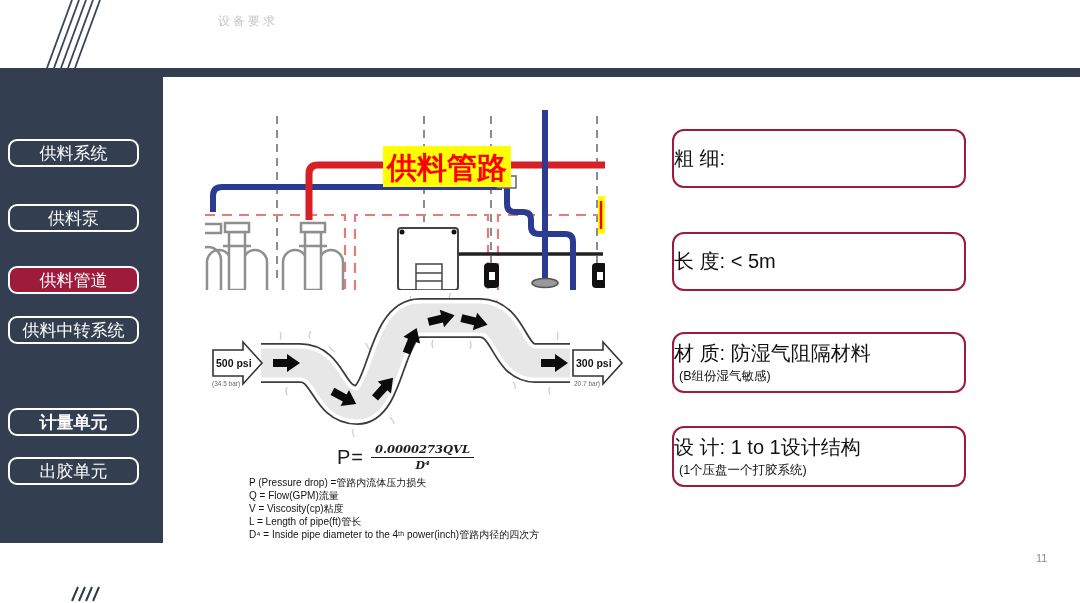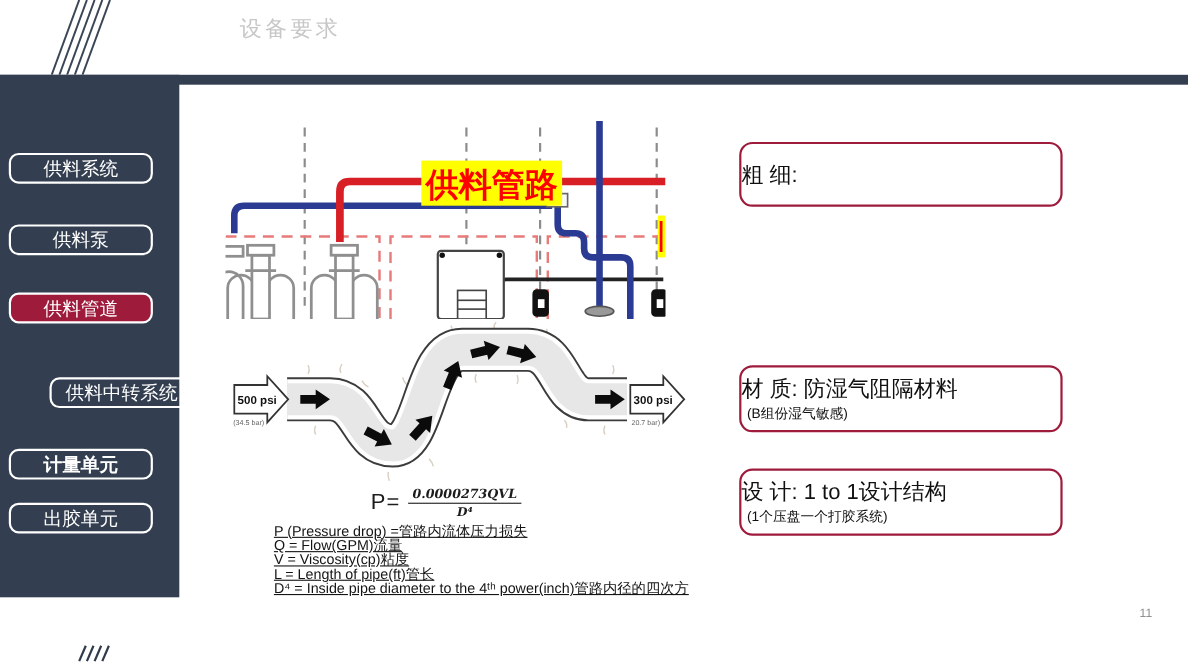--- a/index.html
+++ b/index.html
@@ -1,48 +1,48 @@
 <!DOCTYPE html>
 <html><head>
 <meta charset="utf-8">
 <style>
   * { margin:0; padding:0; box-sizing:border-box; }
   html,body { width:1080px; height:603px; background:#fff; overflow:hidden;
               font-family:"Liberation Sans","DejaVu Sans",sans-serif; }
   .slide { position:relative; width:1080px; height:603px; background:#fff; }
 
-  .page-title { position:absolute; left:218px; top:13px; font-size:20px;
+  .page-title { position:absolute; left:218px; top:13px; font-size:12px;
                 color:#c7c7c7; letter-spacing:3px; }
 
   .top-bar { position:absolute; left:0; top:68px; width:1080px; height:9px; background:#333F50; }
   .sidebar { position:absolute; left:0; top:68px; width:163px; height:475px; background:#333F50; }
 
   .nav-btn { position:absolute; left:8px; width:131px; height:28px;
              border:2px solid #fff; border-radius:9px; color:#fff; font-size:17px;
              display:flex; align-items:center; justify-content:center;
              background:transparent; cursor:pointer; white-space:nowrap; }
   .nav-btn.active { background:#9E1B3C; }
   .nav-0 { top:71px; } .nav-1 { top:136px; } .nav-2 { top:198px; }
-  .nav-3 { top:275px;margin-left:37px; } .nav-4 { top:340px;font-weight:bold; } .nav-5 { top:389px; }
+  .nav-3 { top:248px; } .nav-4 { top:340px;font-weight:bold; } .nav-5 { top:389px; }
 
   .top-slashes { position:absolute; left:40px; top:0; }
   .bottom-slashes { position:absolute; left:70px; top:586px; }
 
   .piping { position:absolute; left:205px; top:108px; }
   .spipe  { position:absolute; left:205px; top:292px; }
 
   .formula { position:absolute; left:337px; top:442px; display:flex; align-items:center; gap:7px; color:#1c1c1c; }
   .formula-lhs { font-size:20px; letter-spacing:1px; }
   .frac { text-align:center; font-family:"DejaVu Serif","Liberation Serif",serif;
           font-style:italic; font-weight:bold; font-size:11.5px; color:#1c1c1c; }
   .frac-num { border-bottom:1.3px solid #1c1c1c; padding:0 4px 1px; }
   .frac-den { padding-top:1px; font-size:11px; }
 
-  .legend { position:absolute; left:249px; top:476px; font-size:13px;
-            line-height:13px; color:#141414;text-decoration:underline; }
+  .legend { position:absolute; left:249px; top:476px; font-size:10px;
+            line-height:13px; color:#141414; }
   .legend div { white-space:nowrap; }
 
   .spec-box { position:absolute; left:672px; width:294px;
               border:2.5px solid #9E1B3C; border-radius:12px; background:#fff;
               display:flex; flex-direction:column; justify-content:center;
               }
   .spec-0 { top:129px; height:59px; } .spec-1 { top:232px; height:59px; }
   .spec-2 { top:332px; height:61px; } .spec-3 { top:426px; height:61px; }
   .spec-main { font-size:20px; color:#101010; white-space:nowrap; }
   .spec-sub  { font-size:12.5px; color:#101010; padding-left:5px; margin-top:1px; white-space:nowrap; }
@@ -217,20 +217,24 @@
     <div>Q = Flow(GPM)流量</div>
     <div>V = Viscosity(cp)粘度</div>
     <div>L = Length of pipe(ft)管长</div>
     <div>D⁴ = Inside pipe diameter to the 4ᵗʰ power(inch)管路内径的四次方</div>
   </div>
 
   <div class="spec-box spec-0">
     <div class="spec-main">粗 细:</div>
 
   </div>
+  <div class="spec-box spec-1">
+    <div class="spec-main">长 度:  &lt; 5m</div>
+
+  </div>
   <div class="spec-box spec-2">
     <div class="spec-main">材 质: 防湿气阻隔材料</div>
     <div class="spec-sub">(B组份湿气敏感)</div>
   </div>
   <div class="spec-box spec-3">
     <div class="spec-main">设 计: 1 to 1设计结构</div>
     <div class="spec-sub">(1个压盘一个打胶系统)</div>
   </div>
 
   <div class="page-number">11</div>

